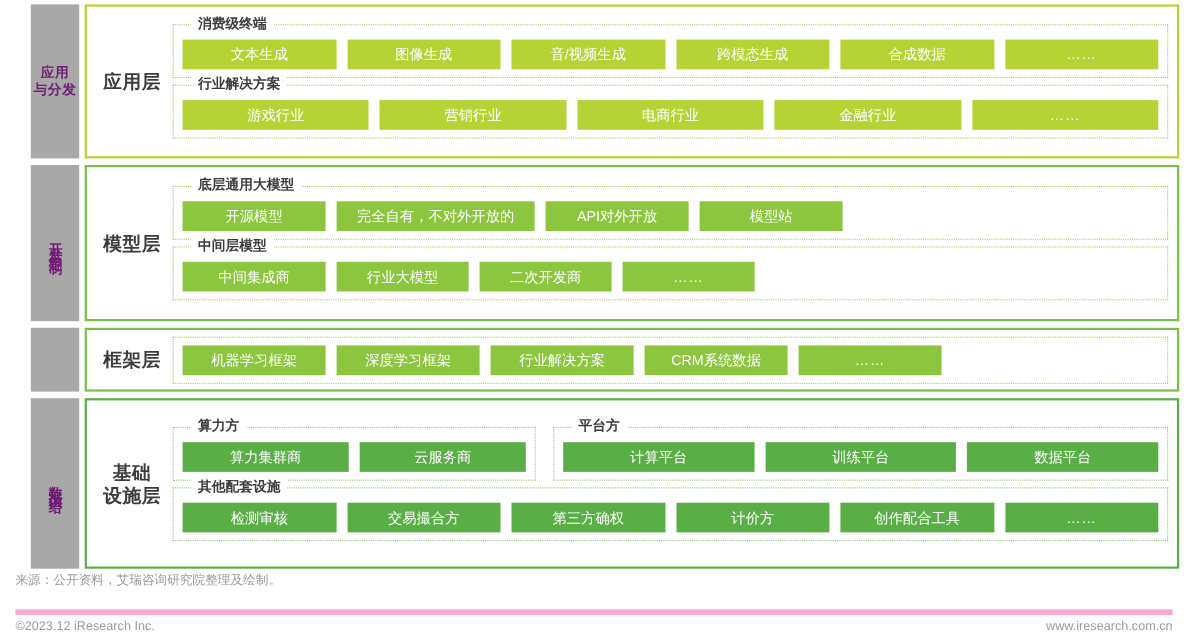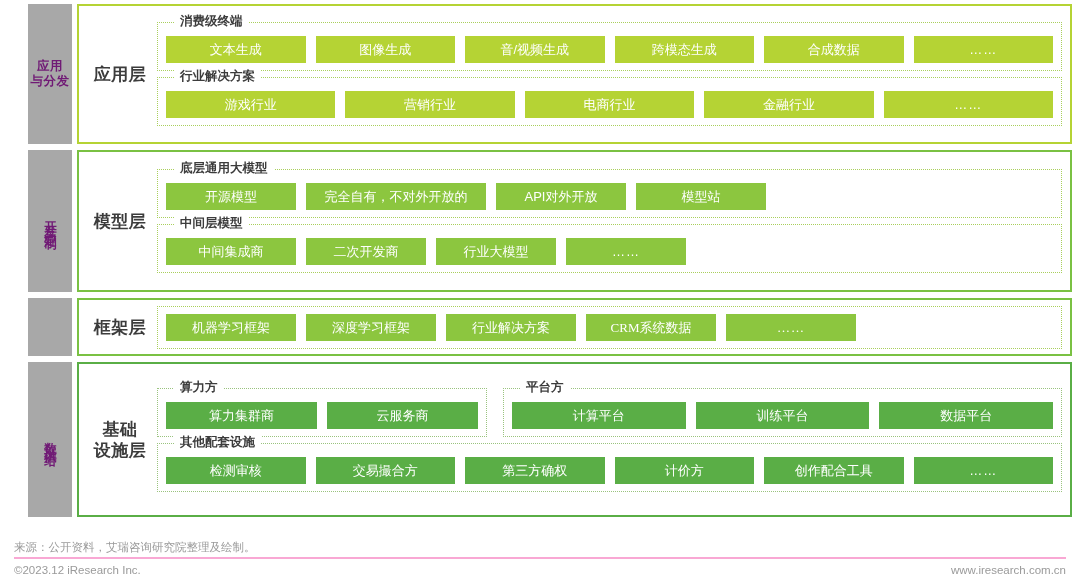--- a/index.html
+++ b/index.html
@@ -64,21 +64,21 @@
     flex: 1 1 auto;
     border: 2px solid #8cc63f;
     background: #ffffff;
     display: flex;
     align-items: center;
     padding: 5px 8px 5px 4px;
     box-sizing: border-box;
   }
   .panel.app-panel { border-color: #b5d334; }
   .panel.model-panel { border-color: #7ac143; }
-  .panel.frame-panel { border-color: #7ac143; font-family: Liberation Serif, serif; }
+  .panel.frame-panel { border-color: #7ac143; }
   .panel.infra-panel { border-color: #5aae46; }
 
   .layer-title {
     flex: 0 0 74px;
     width: 74px;
     font-size: 17px;
     font-weight: bold;
     color: #3c3c3c;
     text-align: center;
     line-height: 21px;
@@ -155,22 +155,22 @@
 
   
   .footer {
     position: absolute;
     left: 14px; right: 14px;
     bottom: 8px;
     font-size: 11.5px;
     color: #9a9a9a;
   }
   .footer .src {
-    border-bottom: 2px solid #f9a8d4;
-    padding-bottom: 2px;
+    border-bottom: 5px solid #f9a8d4;
+    padding-bottom: 18px;
     line-height: 15px;
   }
   .footer .bottom-line {
     display: flex;
     justify-content: space-between;
     align-items: baseline;
     padding-top: 4px;
     line-height: 14px;
     gap: 47px;
   }
@@ -229,22 +229,22 @@
             <div class="chip mid w-180">完全自有，不对外开放的</div>
             <div class="chip mid w-130">API对外开放</div>
             <div class="chip mid w-130">模型站</div>
           </div>
         </div>
 
         <div class="group">
           <div class="group-label">中间层模型</div>
           <div class="row">
             <div class="chip mid w-130">中间集成商</div>
+            <div class="chip mid w-120">行业大模型</div>
             <div class="chip mid w-120">二次开发商</div>
-            <div class="chip mid w-120">行业大模型</div>
             <div class="chip mid dots w-120">……</div>
           </div>
         </div>
 
       </div>
     </div>
   </div>
 
   <div class="band" style="flex:0 0 58px;">
     <div class="side-tag spacer"></div>

